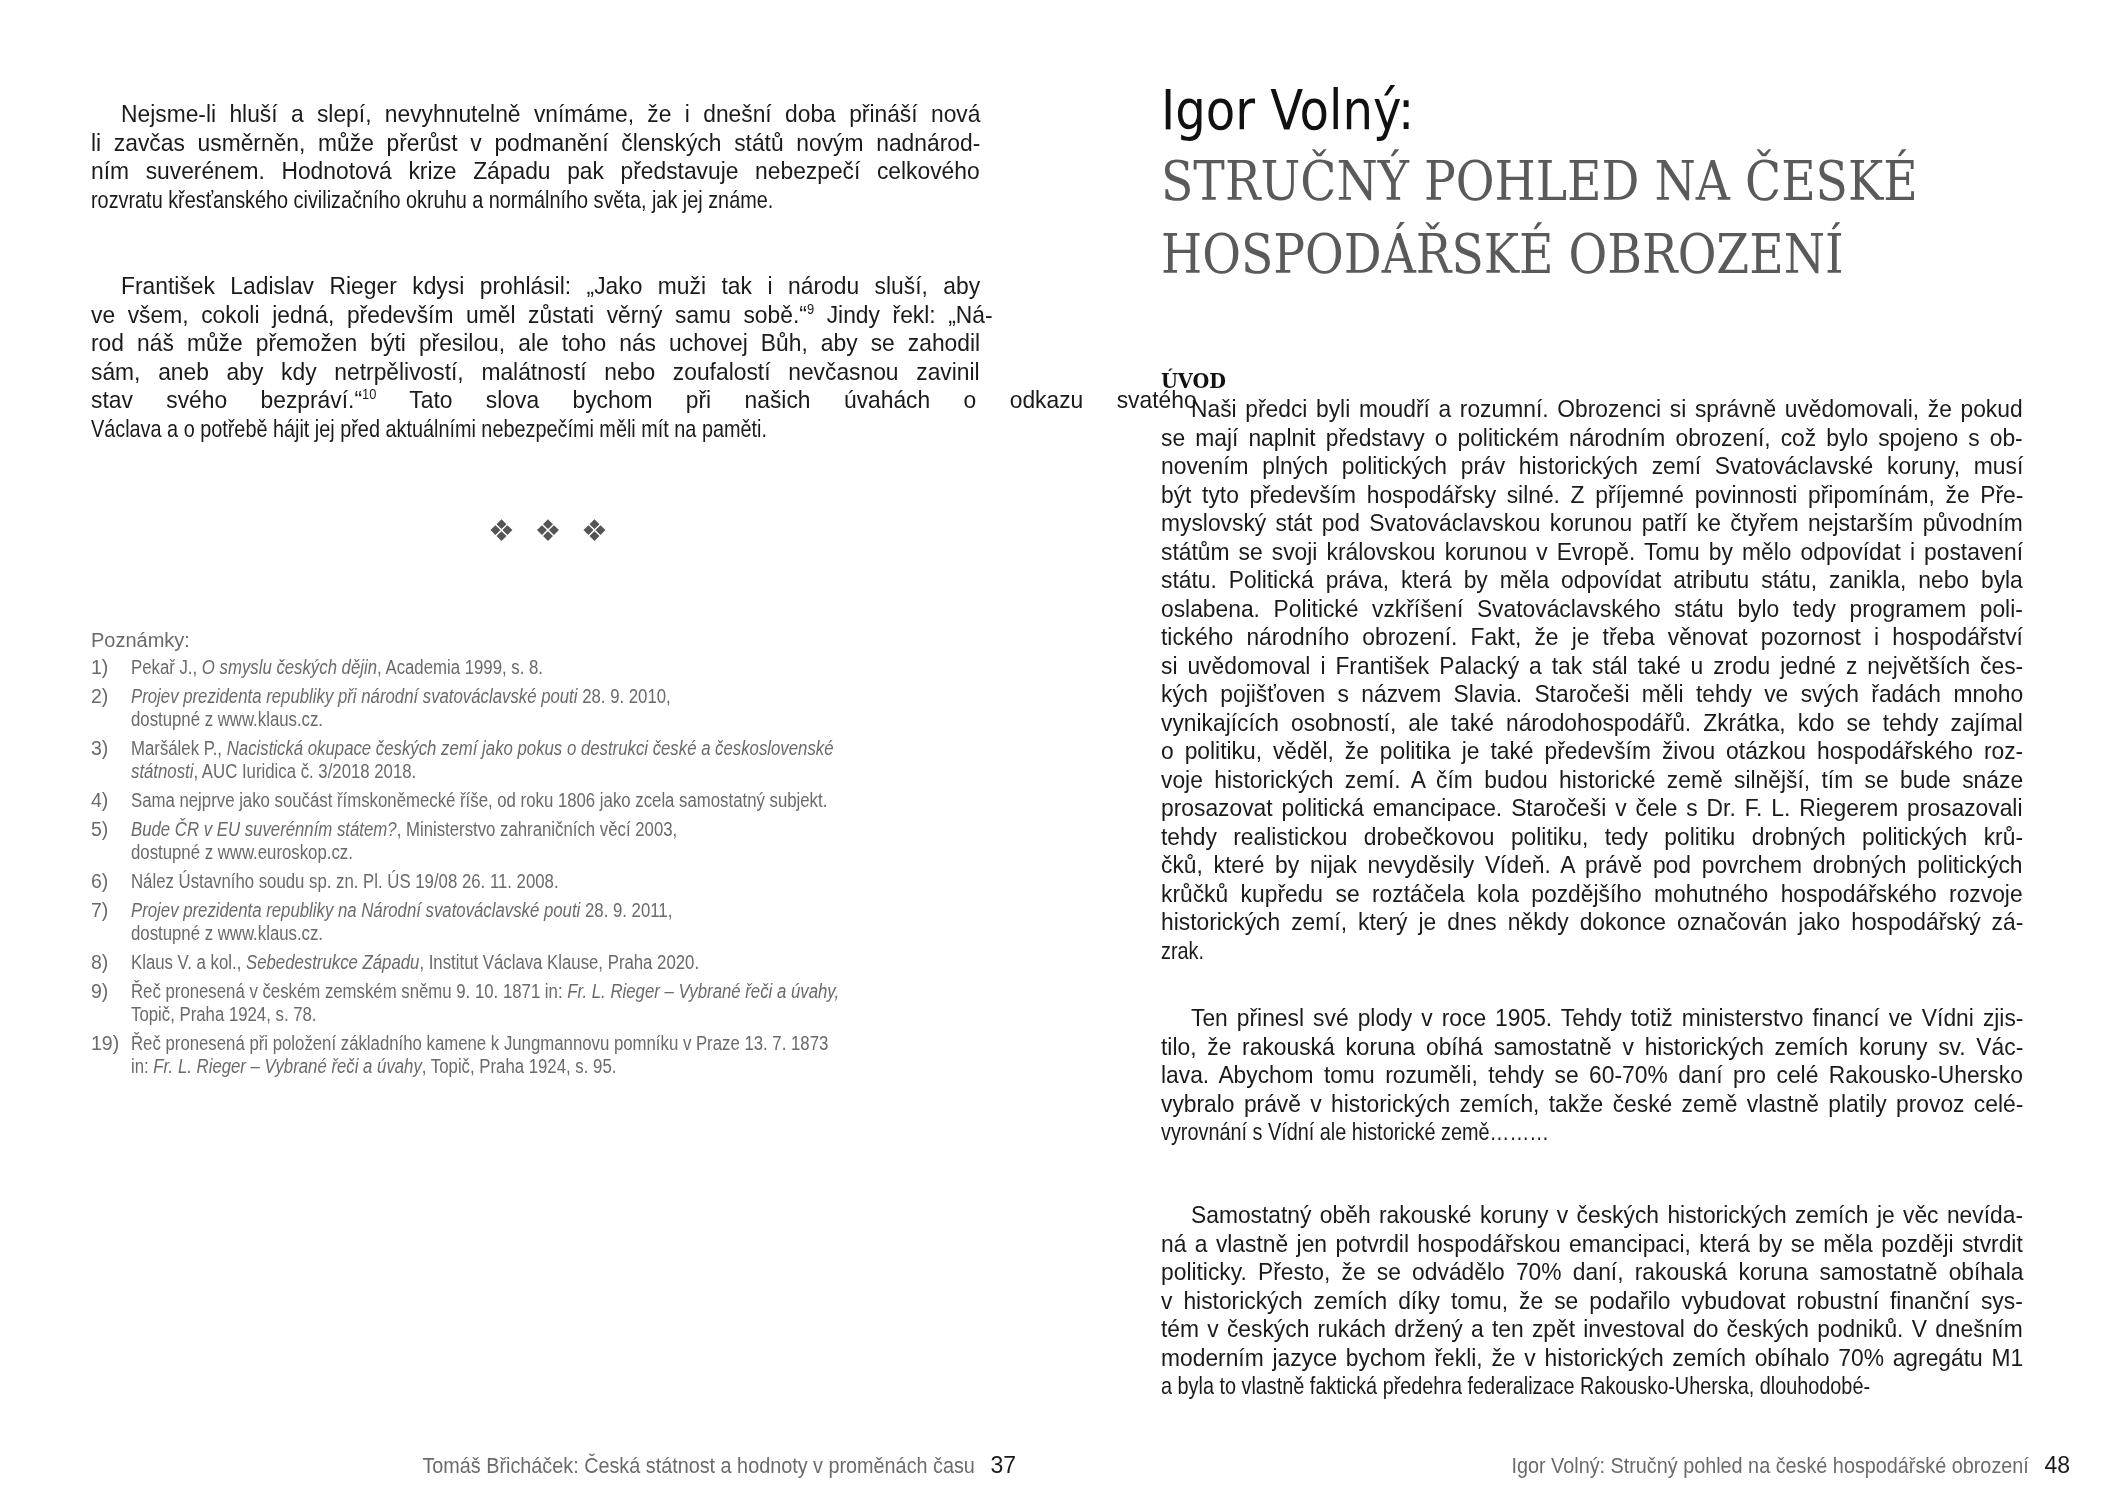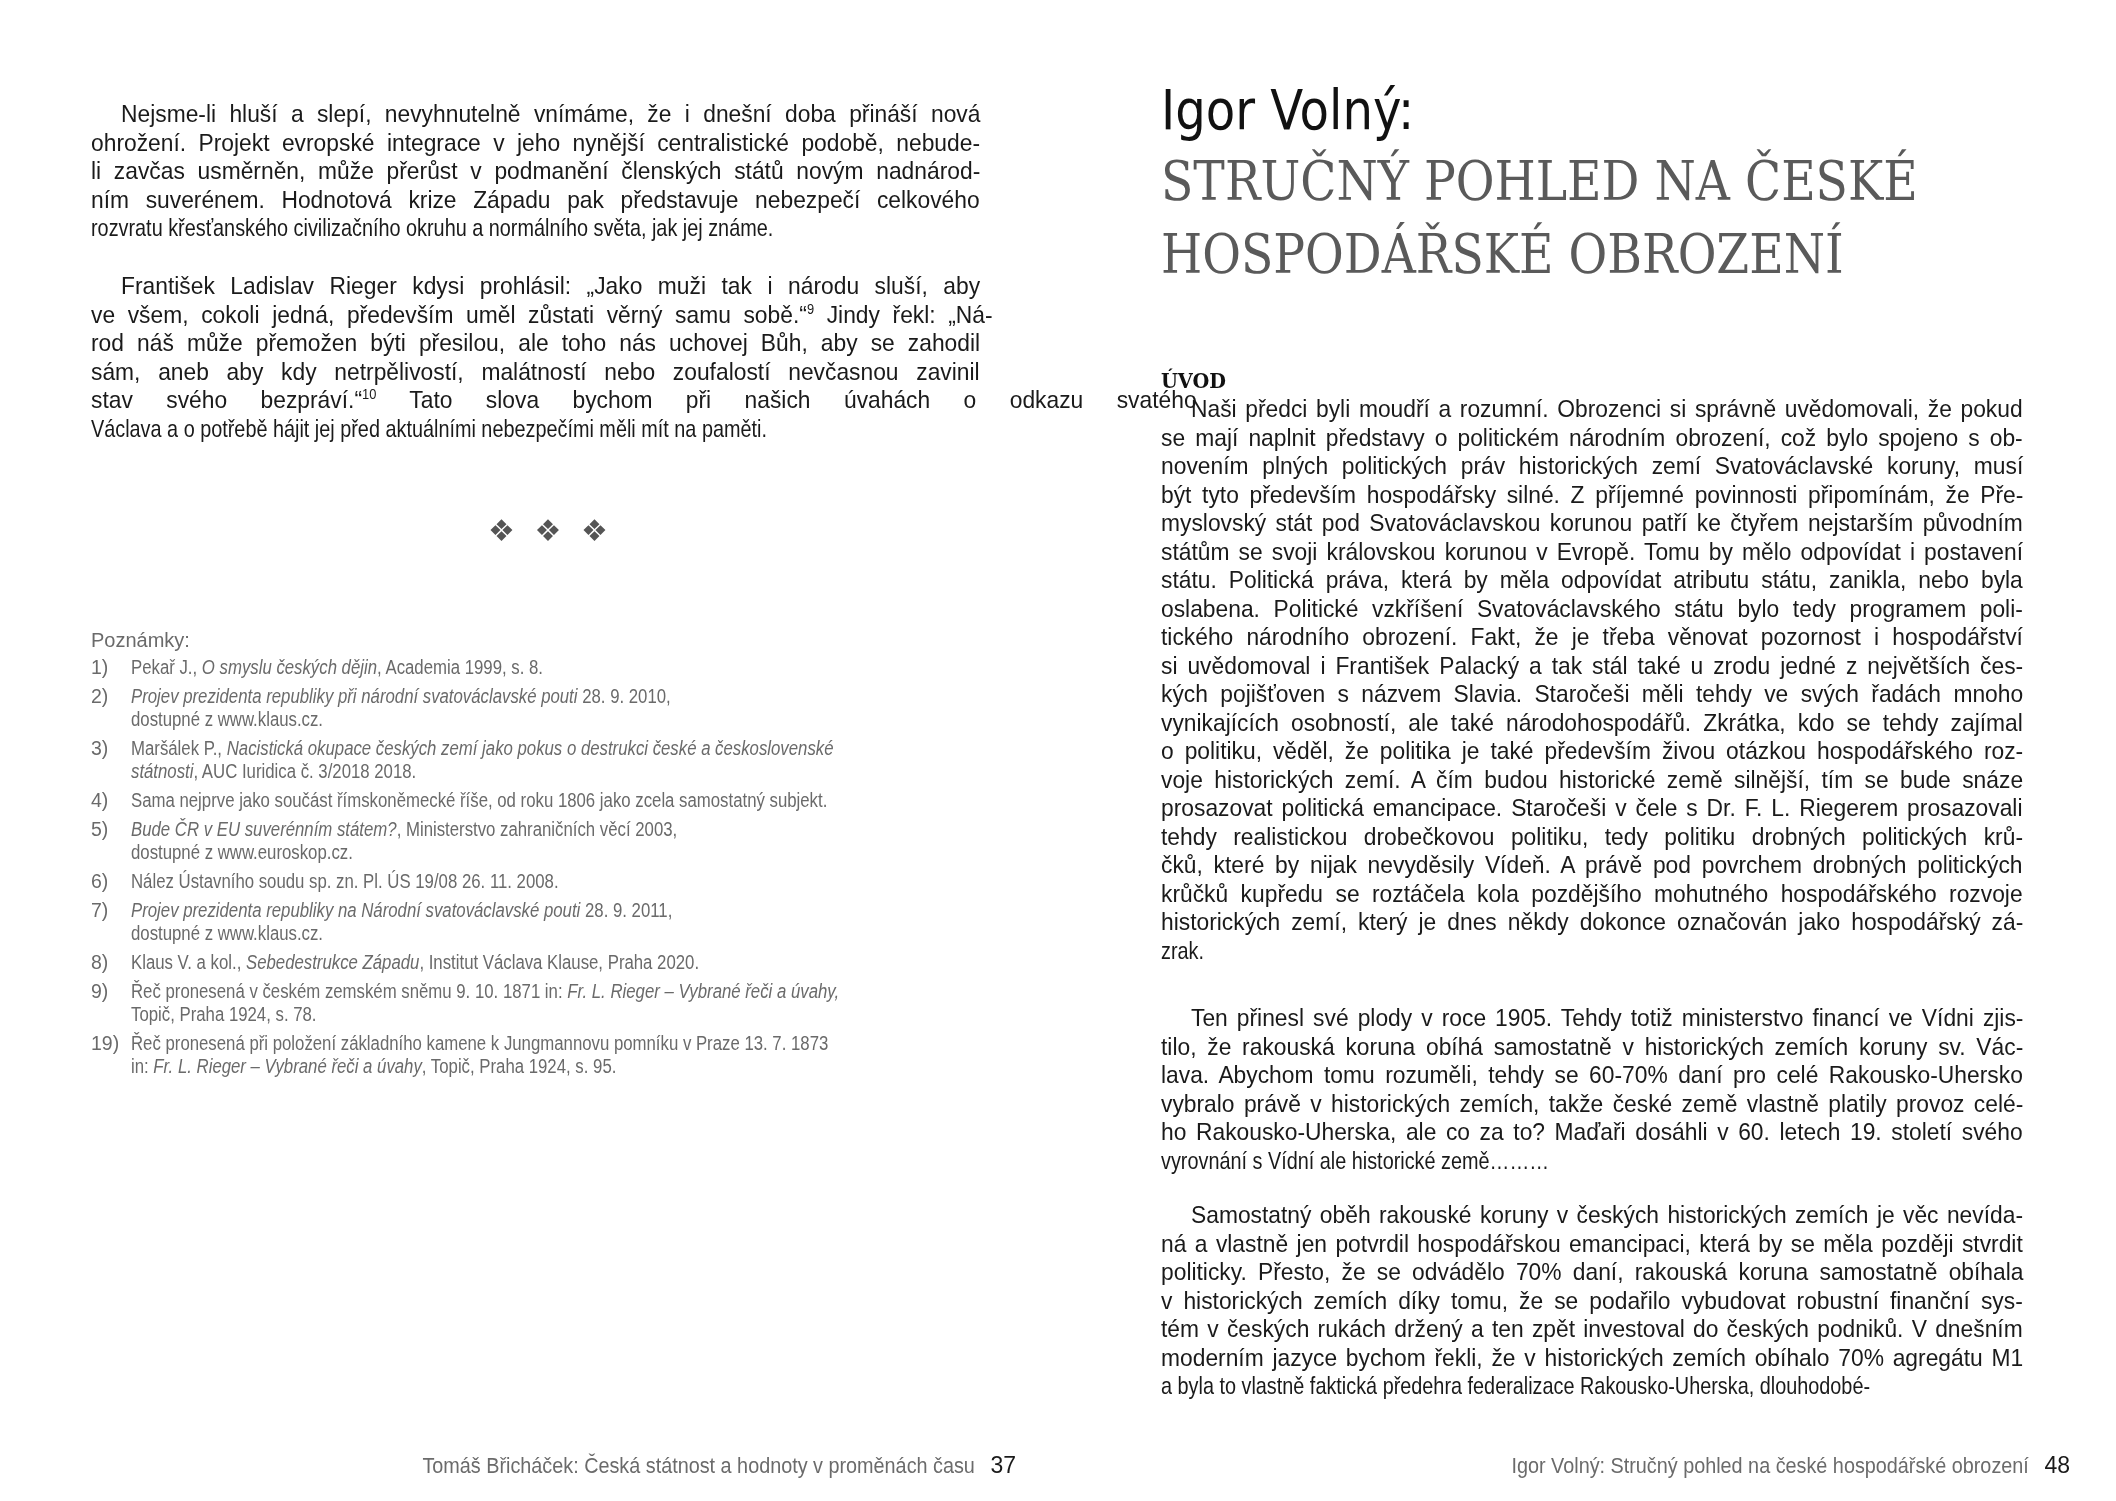--- a/index.html
+++ b/index.html
@@ -47,21 +47,20 @@
   .section-head { position: absolute; left: 103px; top: 368px; font-family: "DejaVu Serif", serif;
                   font-weight: bold; font-size: 21px; color: #111; transform: scaleX(0.92); transform-origin: 0 0; }
 </style>
 </head>
 <body>
 
 <div class="page page-left">
 
   <div class="wrap" id="lp1" style="left:91px; top:100px; width:889px;">
       <div class="para-line indent"><span class="cond" style="display: inline-block; transform: scaleX(0.92); word-spacing: 7.61px;">Nejsme-li hluší a slepí, nevyhnutelně vnímáme, že i dnešní doba přináší nová</span></div>
-      <div class="para-line"><span class="cond" style="display: inline-block; transform: scaleX(0.92); word-spacing: 6.59px;">ohrožení. Projekt evropské integrace v jeho nynější centralistické podobě, nebude-</span></div>
       <div class="para-line"><span class="cond" style="display: inline-block; transform: scaleX(0.92); word-spacing: 6.93px;">li zavčas usměrněn, může přerůst v podmanění členských států novým nadnárod-</span></div>
       <div class="para-line"><span class="cond" style="display: inline-block; transform: scaleX(0.92); word-spacing: 11.16px;">ním suverénem. Hodnotová krize Západu pak představuje nebezpečí celkového</span></div>
       <div class="para-line last"><span class="cond" style="display: inline-block; transform: scaleX(0.8);">rozvratu křesťanského civilizačního okruhu a normálního světa, jak jej známe.</span></div>
     </div>
   <div class="wrap" id="lp2" style="left:91px; top:272px; width:889px;">
       <div class="para-line indent"><span class="cond" style="display: inline-block; transform: scaleX(0.92); word-spacing: 9.97px;">František Ladislav Rieger kdysi prohlásil: „Jako muži tak i národu sluší, aby</span></div>
       <div class="para-line"><span class="cond" style="display: inline-block; transform: scaleX(0.92); word-spacing: 6.83px;">ve všem, cokoli jedná, především uměl zůstati věrný samu sobě.“<sup>9</sup> Jindy řekl: „Ná-</span></div>
       <div class="para-line"><span class="cond" style="display: inline-block; transform: scaleX(0.92); word-spacing: 7.33px;">rod náš může přemožen býti přesilou, ale toho nás uchovej Bůh, aby se zahodil</span></div>
       <div class="para-line"><span class="cond" style="display: inline-block; transform: scaleX(0.92); word-spacing: 12.37px;">sám, aneb aby kdy netrpělivostí, malátností nebo zoufalostí nevčasnou zavinil</span></div>
       <div class="para-line"><span class="cond" style="display: inline-block; transform: scaleX(0.92); word-spacing: 29.43px;">stav svého bezpráví.“<sup>10</sup> Tato slova bychom při našich úvahách o odkazu svatého</span></div>
@@ -151,21 +150,20 @@
       <div class="para-line"><span class="cond" style="display: inline-block; transform: scaleX(0.92); word-spacing: 4.81px;">čků, které by nijak nevyděsily Vídeň. A právě pod povrchem drobných politických</span></div>
       <div class="para-line"><span class="cond" style="display: inline-block; transform: scaleX(0.92); word-spacing: 6.62px;">krůčků kupředu se roztáčela kola pozdějšího mohutného hospodářského rozvoje</span></div>
       <div class="para-line"><span class="cond" style="display: inline-block; transform: scaleX(0.92); word-spacing: 5.1px;">historických zemí, který je dnes někdy dokonce označován jako hospodářský zá-</span></div>
       <div class="para-line last"><span class="cond" style="display: inline-block; transform: scaleX(0.8);">zrak.</span></div>
     </div>
   <div class="wrap" id="rp2" style="left:103px; top:1004px; width:862px;">
       <div class="para-line indent"><span class="cond" style="display: inline-block; transform: scaleX(0.92); word-spacing: 2.95px;"> Ten přinesl své plody v roce 1905. Tehdy totiž ministerstvo financí ve Vídni zjis-</span></div>
       <div class="para-line"><span class="cond" style="display: inline-block; transform: scaleX(0.92); word-spacing: 4.81px;">tilo, že rakouská koruna obíhá samostatně v historických zemích koruny sv. Vác-</span></div>
       <div class="para-line"><span class="cond" style="display: inline-block; transform: scaleX(0.92); word-spacing: 4.5px;">lava. Abychom tomu rozuměli, tehdy se 60-70% daní  pro celé Rakousko-Uhersko</span></div>
       <div class="para-line"><span class="cond" style="display: inline-block; transform: scaleX(0.92); word-spacing: 3.27px;">vybralo právě v historických zemích, takže české země vlastně platily provoz celé-</span></div>
-      <div class="para-line"><span class="cond" style="display: inline-block; transform: scaleX(0.92); word-spacing: 3.54px;">ho Rakousko-Uherska, ale co za to? Maďaři dosáhli  v 60. letech 19. století svého</span></div>
       <div class="para-line last"><span class="cond" style="display: inline-block; transform: scaleX(0.8);">vyrovnání  s Vídní ale historické země………</span></div>
     </div>
   <div class="wrap" id="rp3" style="left:103px; top:1201px; width:862px;">
       <div class="para-line indent"><span class="cond" style="display: inline-block; transform: scaleX(0.92); word-spacing: 2.23px;">Samostatný oběh rakouské koruny v českých historických zemích je věc nevída-</span></div>
       <div class="para-line"><span class="cond" style="display: inline-block; transform: scaleX(0.92); word-spacing: 2.25px;">ná a vlastně jen potvrdil hospodářskou emancipaci, která by se měla později stvrdit</span></div>
       <div class="para-line"><span class="cond" style="display: inline-block; transform: scaleX(0.92); word-spacing: 5.3px;">politicky. Přesto, že se odvádělo 70% daní, rakouská koruna samostatně obíhala</span></div>
       <div class="para-line"><span class="cond" style="display: inline-block; transform: scaleX(0.92); word-spacing: 5.09px;">v historických zemích díky tomu, že se podařilo vybudovat robustní finanční sys-</span></div>
       <div class="para-line"><span class="cond" style="display: inline-block; transform: scaleX(0.92); word-spacing: 2.07px;">tém v českých rukách držený a ten zpět investoval do českých podniků. V dnešním</span></div>
       <div class="para-line"><span class="cond" style="display: inline-block; transform: scaleX(0.92); word-spacing: 2.63px;">moderním jazyce bychom řekli, že v historických zemích obíhalo 70% agregátu M1</span></div>
       <div class="para-line last"><span class="cond" style="display: inline-block; transform: scaleX(0.8);">a byla to vlastně faktická předehra federalizace Rakousko-Uherska, dlouhodobé-</span></div>

